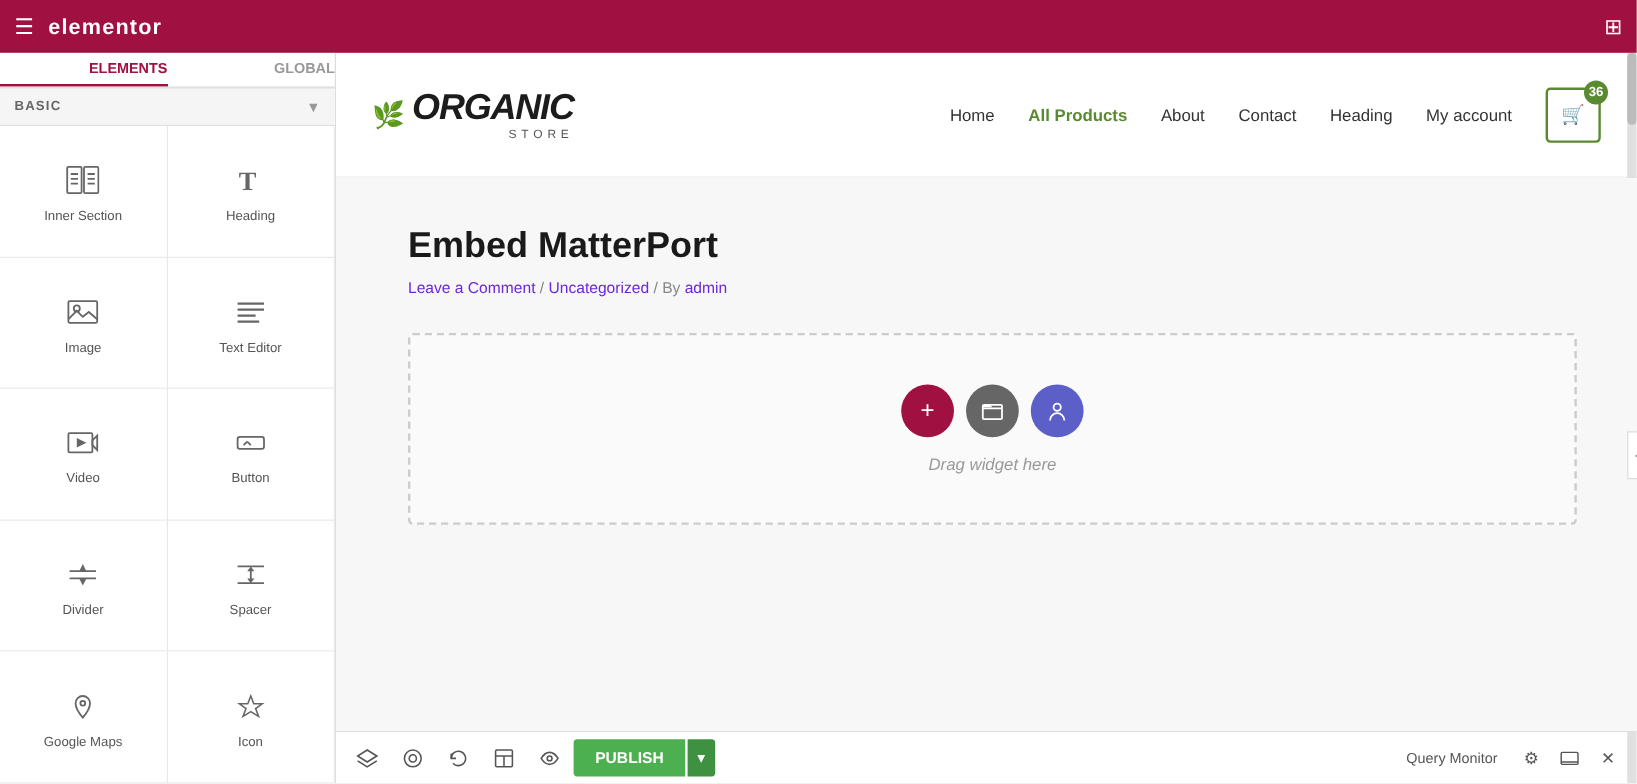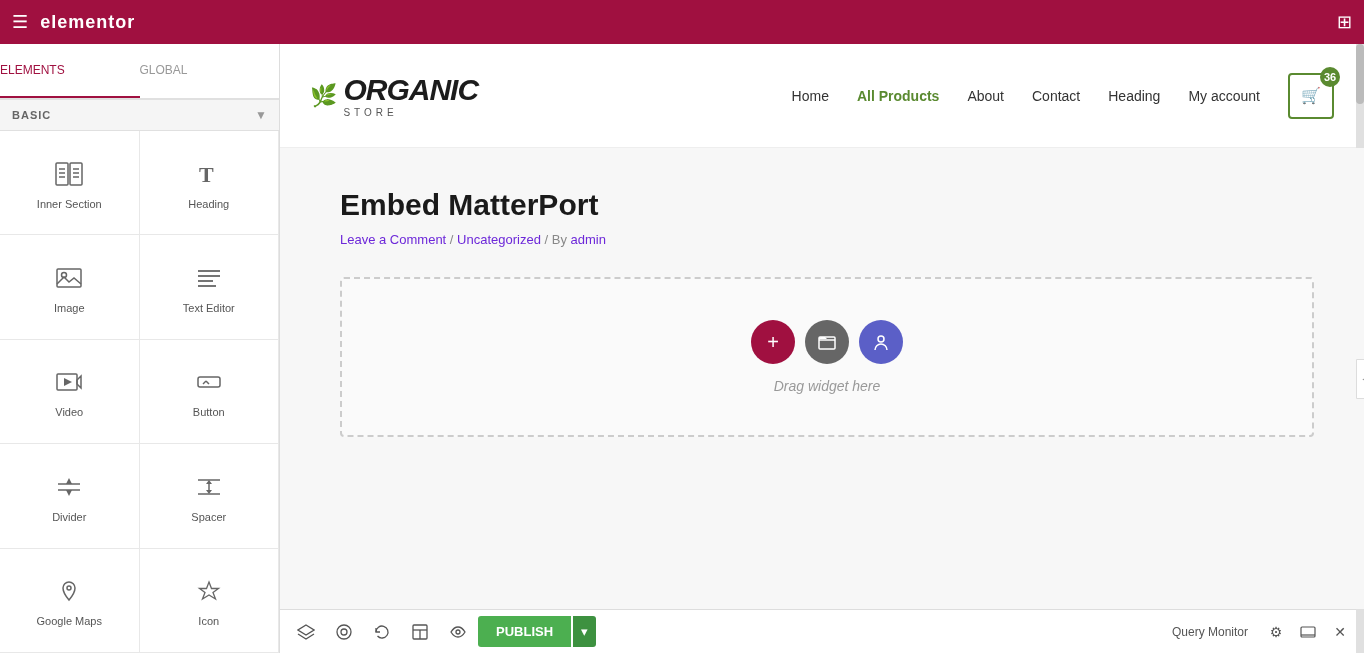--- a/index.html
+++ b/index.html
@@ -35,24 +35,24 @@
       flex-direction: column;
       border-right: 1px solid #ddd;
       flex-shrink: 0;
     }
     .sidebar-tabs {
       display: flex;
       border-bottom: 2px solid #e0e0e0;
     }
     .sidebar-tab {
       flex: 1;
-      text-align: left;
-      padding: 19px 0;
+      text-align: right;
+      padding: 6px 0;
       font-size: 12px;
-      font-weight: normal;
+      font-weight: bold;
       cursor: pointer;
       text-transform: uppercase;
       color: #999;
     }
     .sidebar-tab.active {
       color: #a01040;
       border-bottom: 2px solid #a01040;
     }
     .search-bar {
       padding: 8px 10px;
@@ -366,21 +366,21 @@
       color: #1c1c1c;
       letter-spacing: -1px;
       text-transform: uppercase;
       font-style: italic;
     }
     .logo-store {
       font-size: 10px;
       letter-spacing: 4px;
       color: #555;
       text-transform: uppercase;
-      text-align: left;
+      text-align: right;
       width: 100%;
     }
   </style>
 </head>
 <body>
 
 <div class="top-bar">
   <div class="top-bar-left">
     <span class="hamburger-icon">☰</span>
     <span class="elementor-logo">elementor</span>

